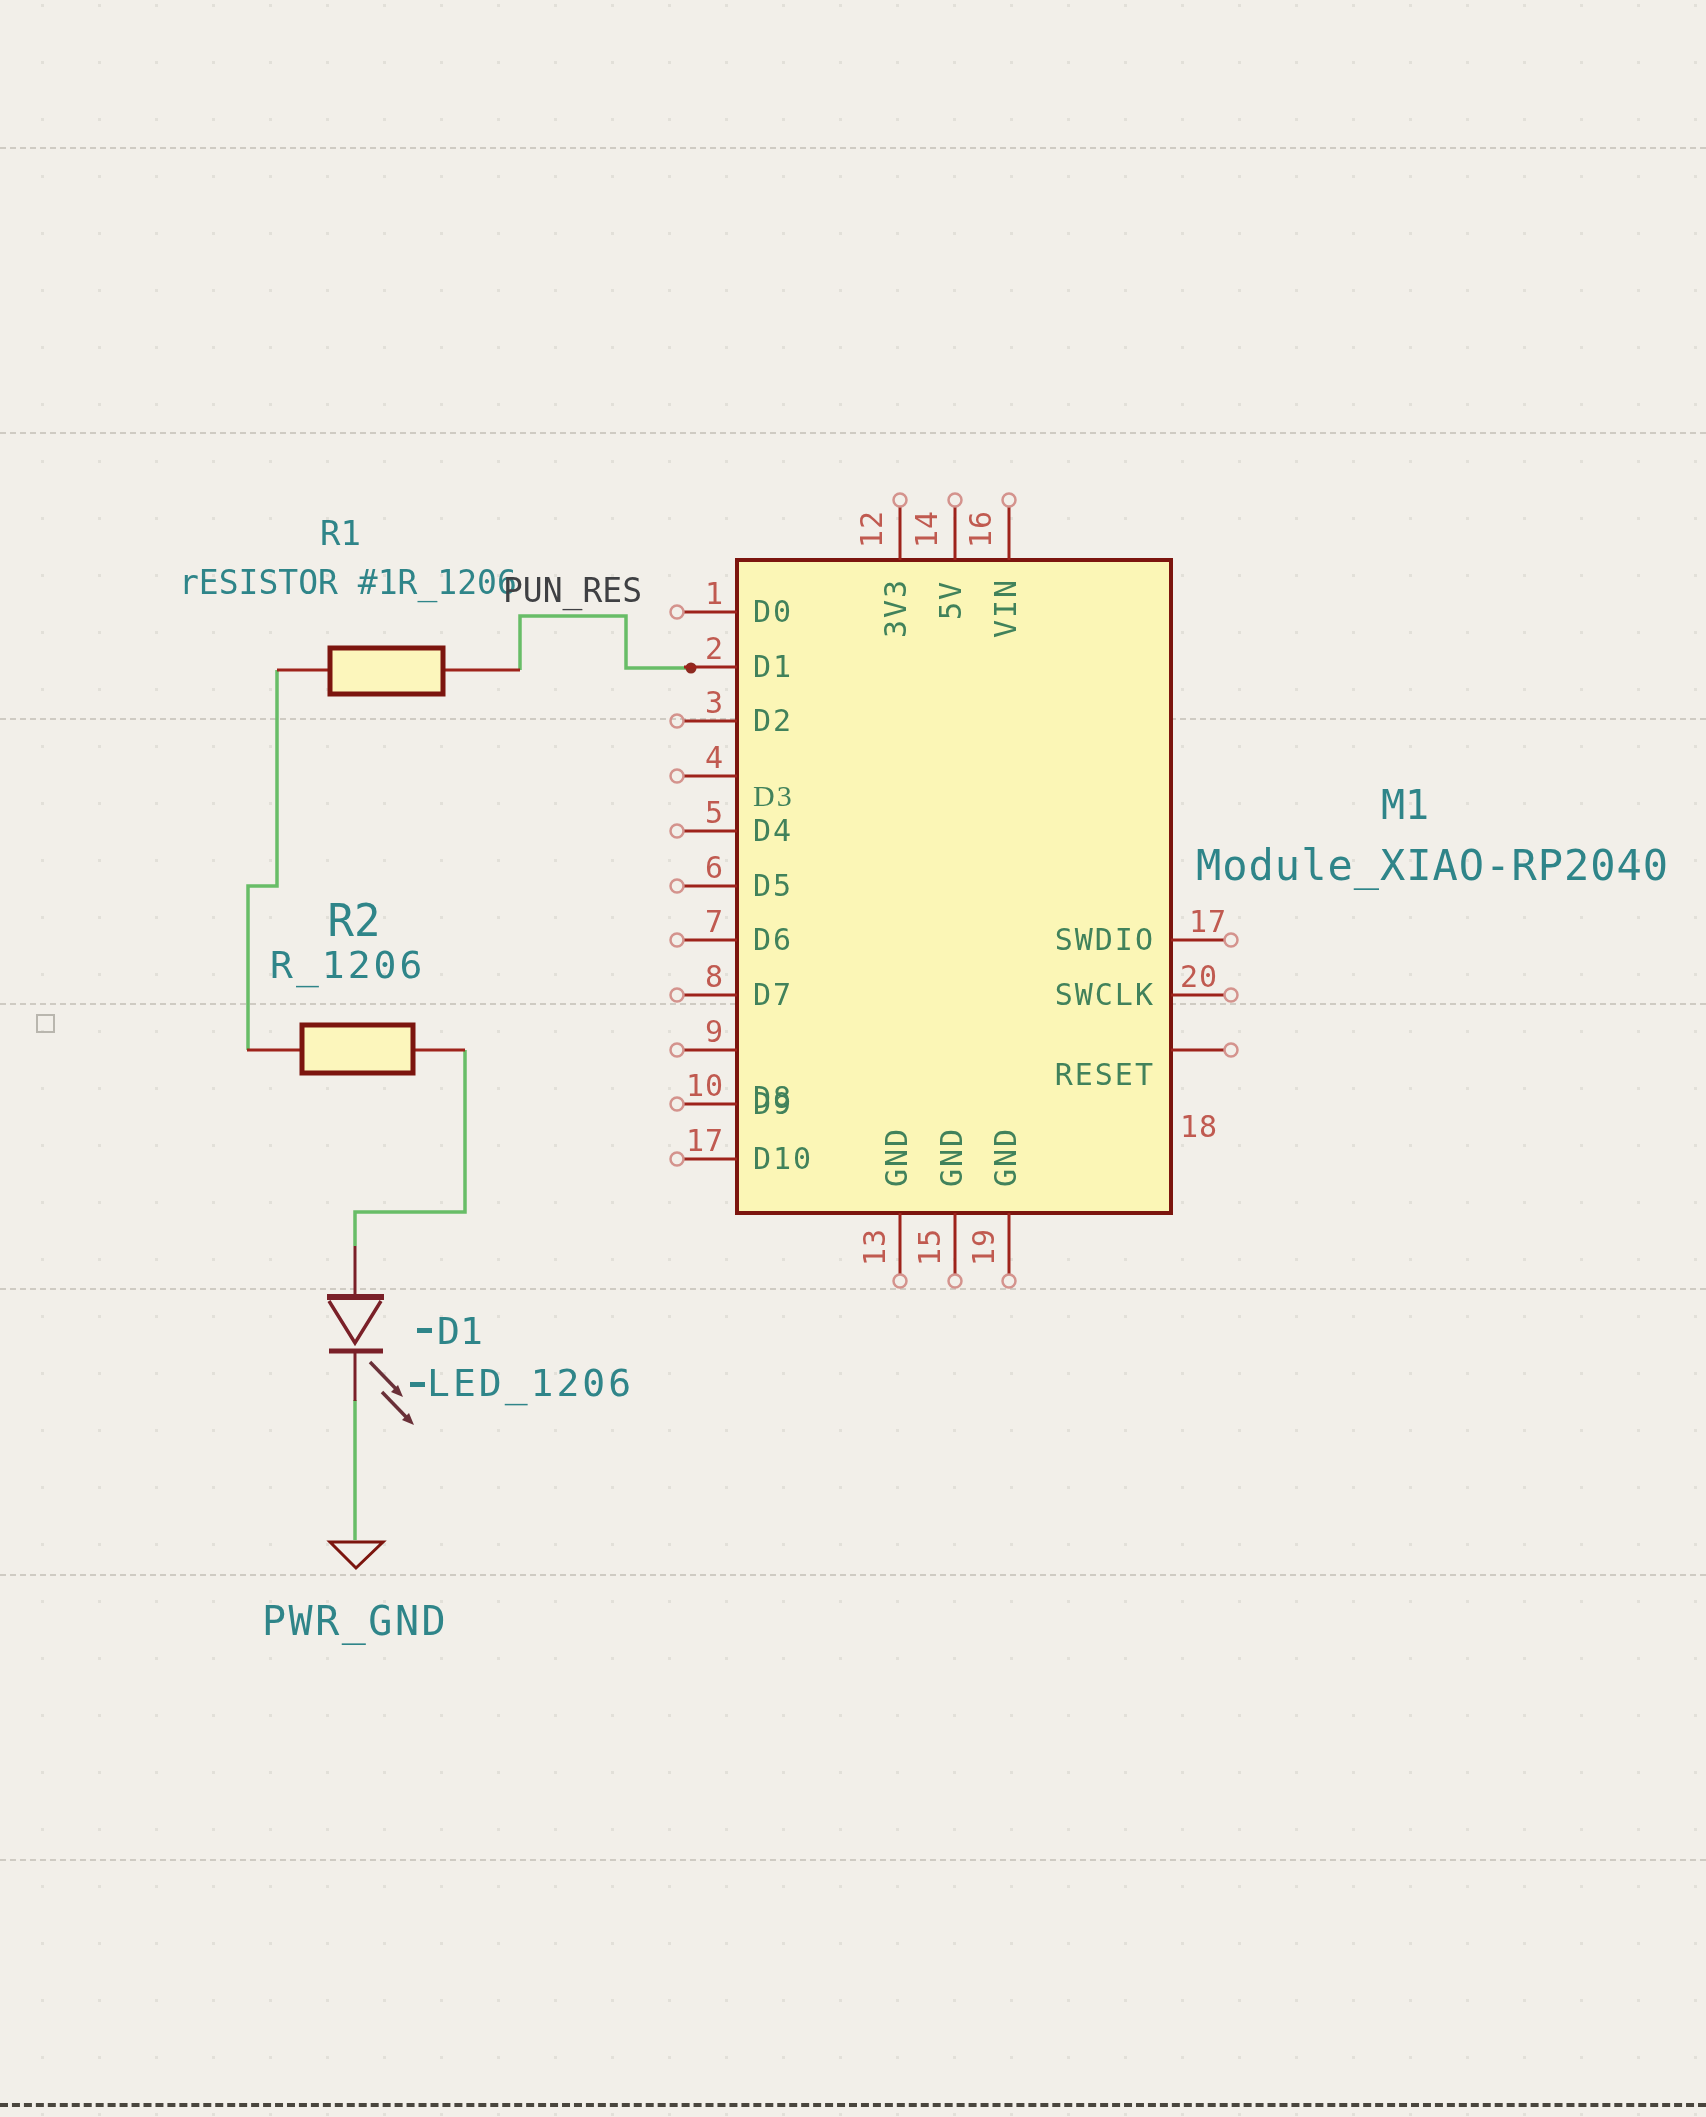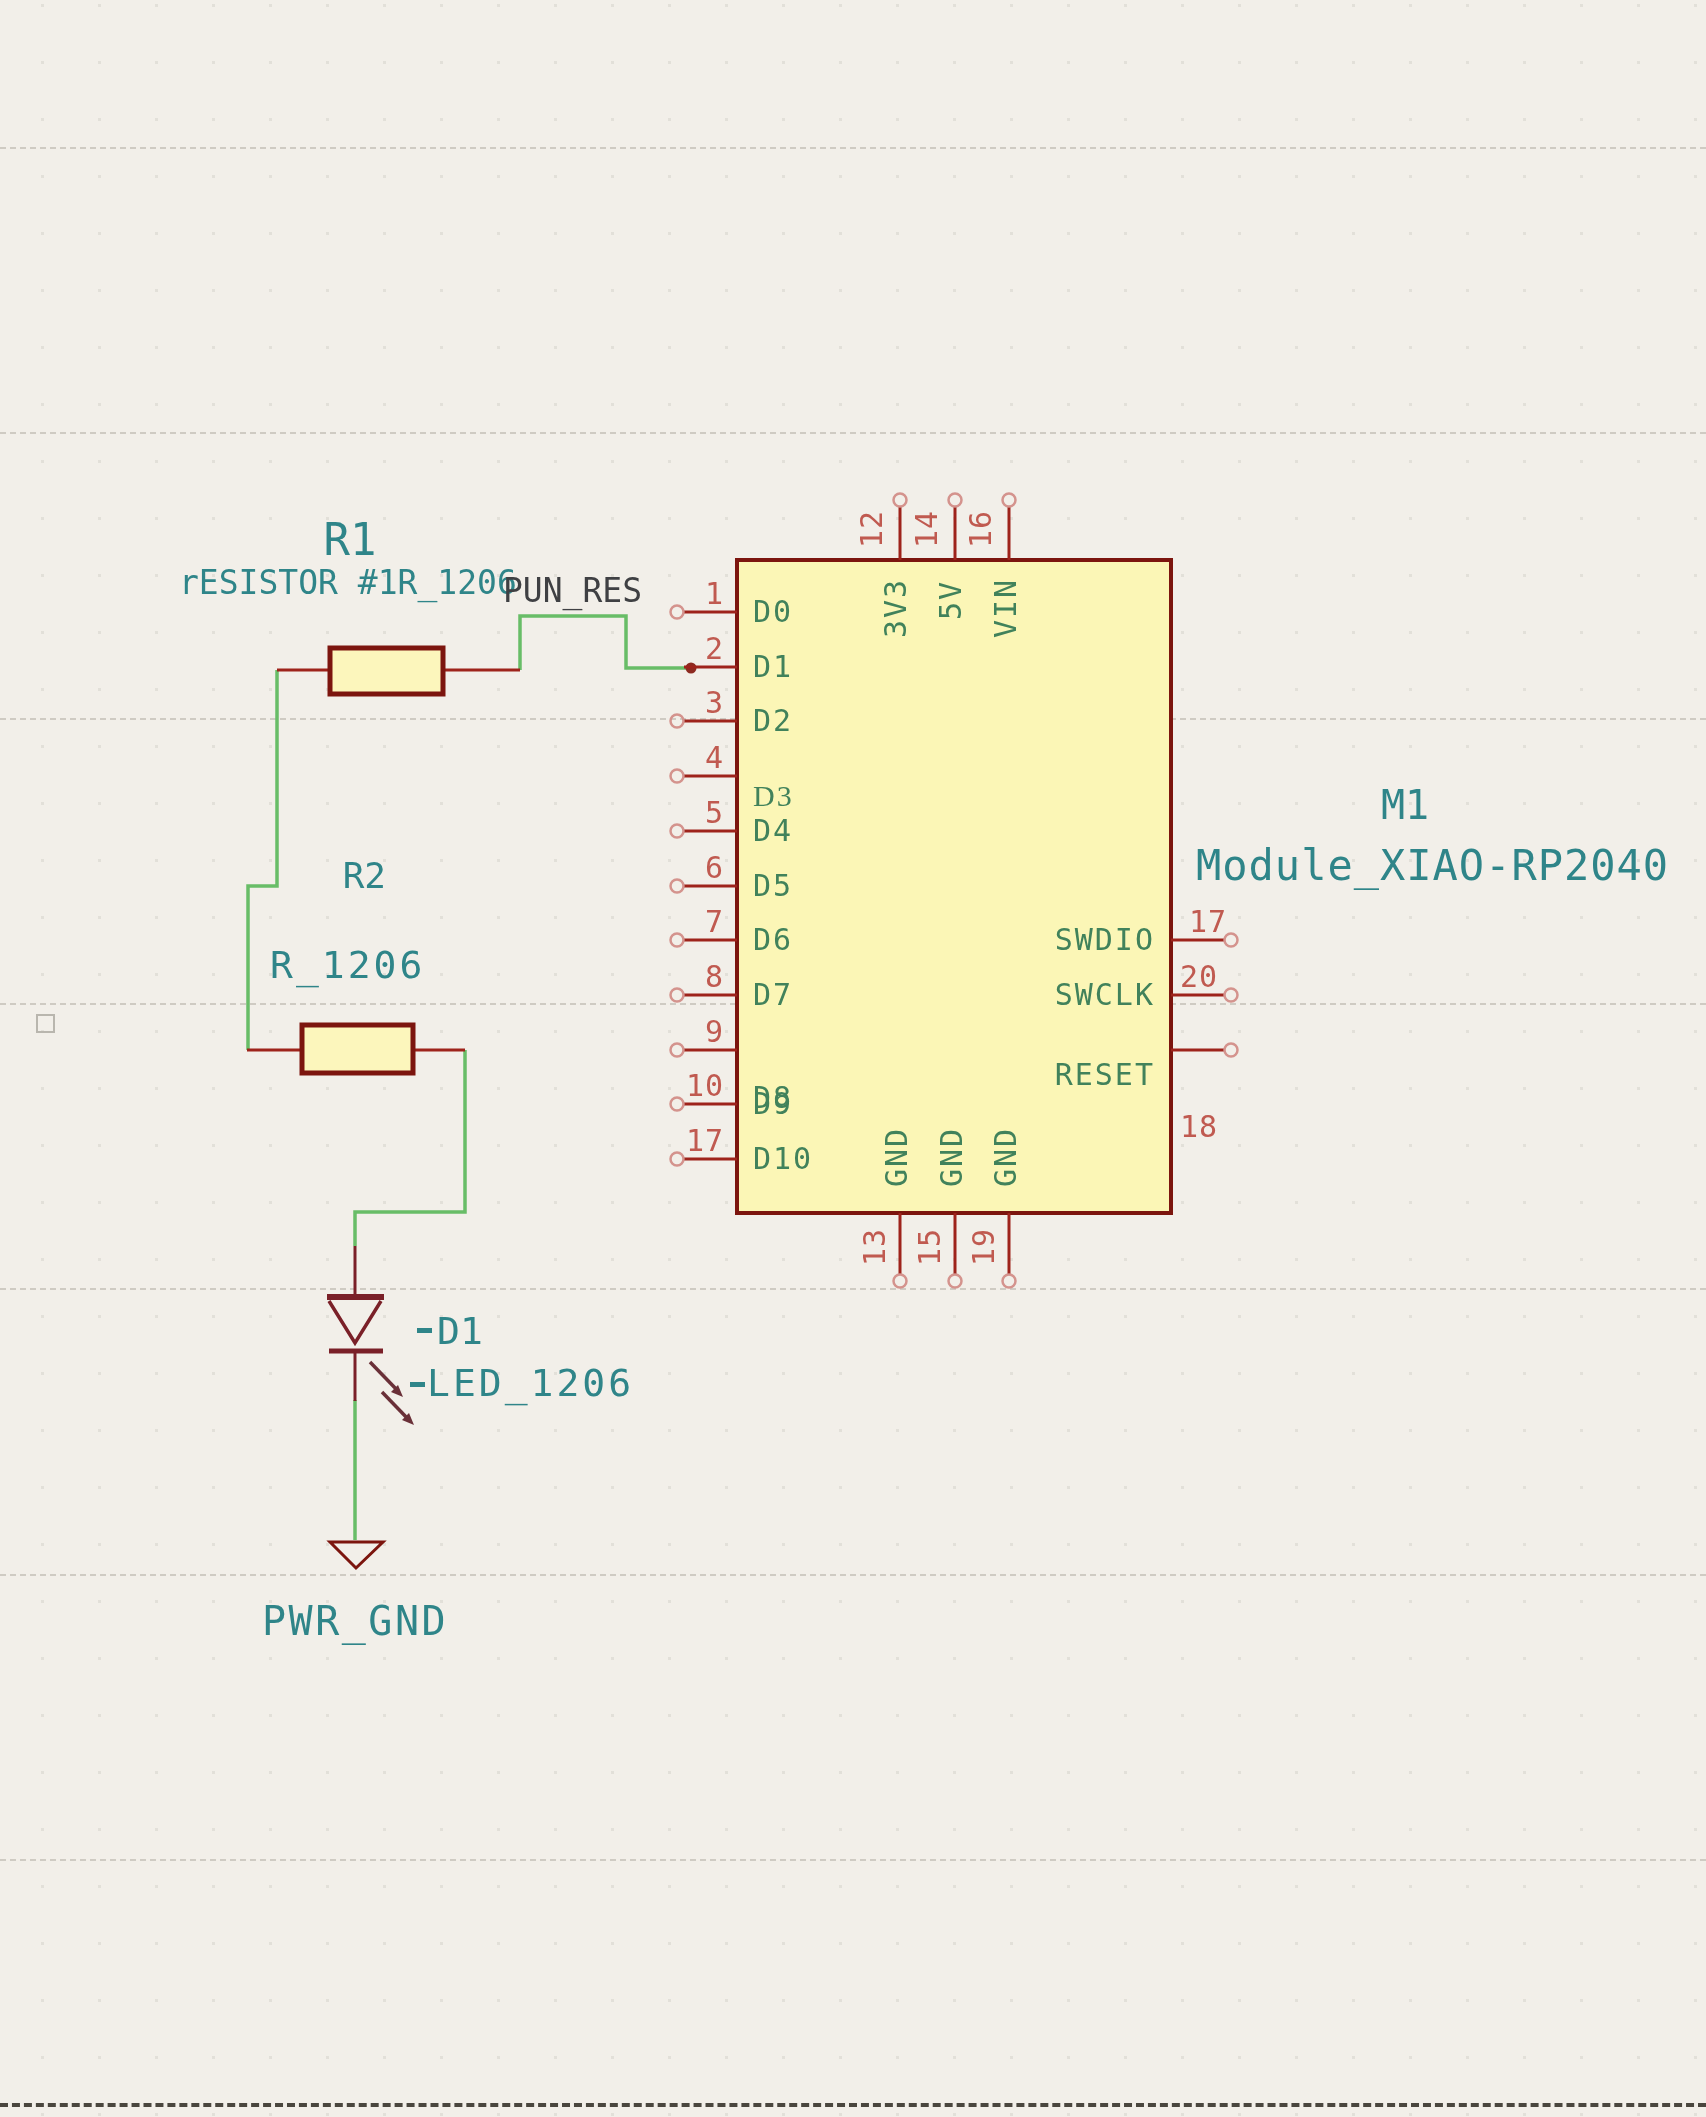--- a/index.html
+++ b/index.html
@@ -130,25 +130,25 @@
         <line x1="382" y1="1392" x2="409" y2="1420"></line>
         <polygon points="414,1425 409,1413 402,1420" stroke="none"></polygon>
       </g>
     </g>
 
     <g>
       <path d="M330,1542 L383,1542 L356,1568 Z" stroke="#7c150e" stroke-width="3" fill="none"></path>
     </g>
   </svg>
 
-  <div class="t teal" style="left:320px;top:512px;width:60px;text-align:center;font-size:44px;">R1</div>
+  <div class="t teal" style="left:320px;top:512px;width:60px;font-size:34px;">R1</div>
   <div class="t teal" style="left:179px;top:562px;font-size:33px;">rESISTOR #1R_1206</div>
   <div class="t dark" style="left:503px;top:570px;font-size:33px;">PUN_RES</div>
 
-  <div class="t teal" style="left:322px;top:853px;width:64px;text-align:right;font-size:36px;">R2</div>
+  <div class="t teal" style="left:322px;top:893px;width:64px;text-align:center;font-size:44px;">R2</div>
   <div class="t teal" style="left:270px;top:942px;font-size:38px;letter-spacing:3px;">R_1206</div>
 
   <div class="t teal" style="left:437px;top:1308px;font-size:38px;">D1</div>
   <div class="t teal" style="left:427px;top:1360px;font-size:38px;letter-spacing:3px;">LED_1206</div>
   <div class="dash" style="left:417px;top:1328px;"></div>
   <div class="dash" style="left:410px;top:1382px;"></div>
 
   <div class="t teal" style="left:262px;top:1596px;font-size:40px;letter-spacing:2.5px;">PWR_GND</div>
 
   <div class="t teal" style="left:1365px;top:780px;width:80px;text-align:center;font-size:40px;">M1</div>

